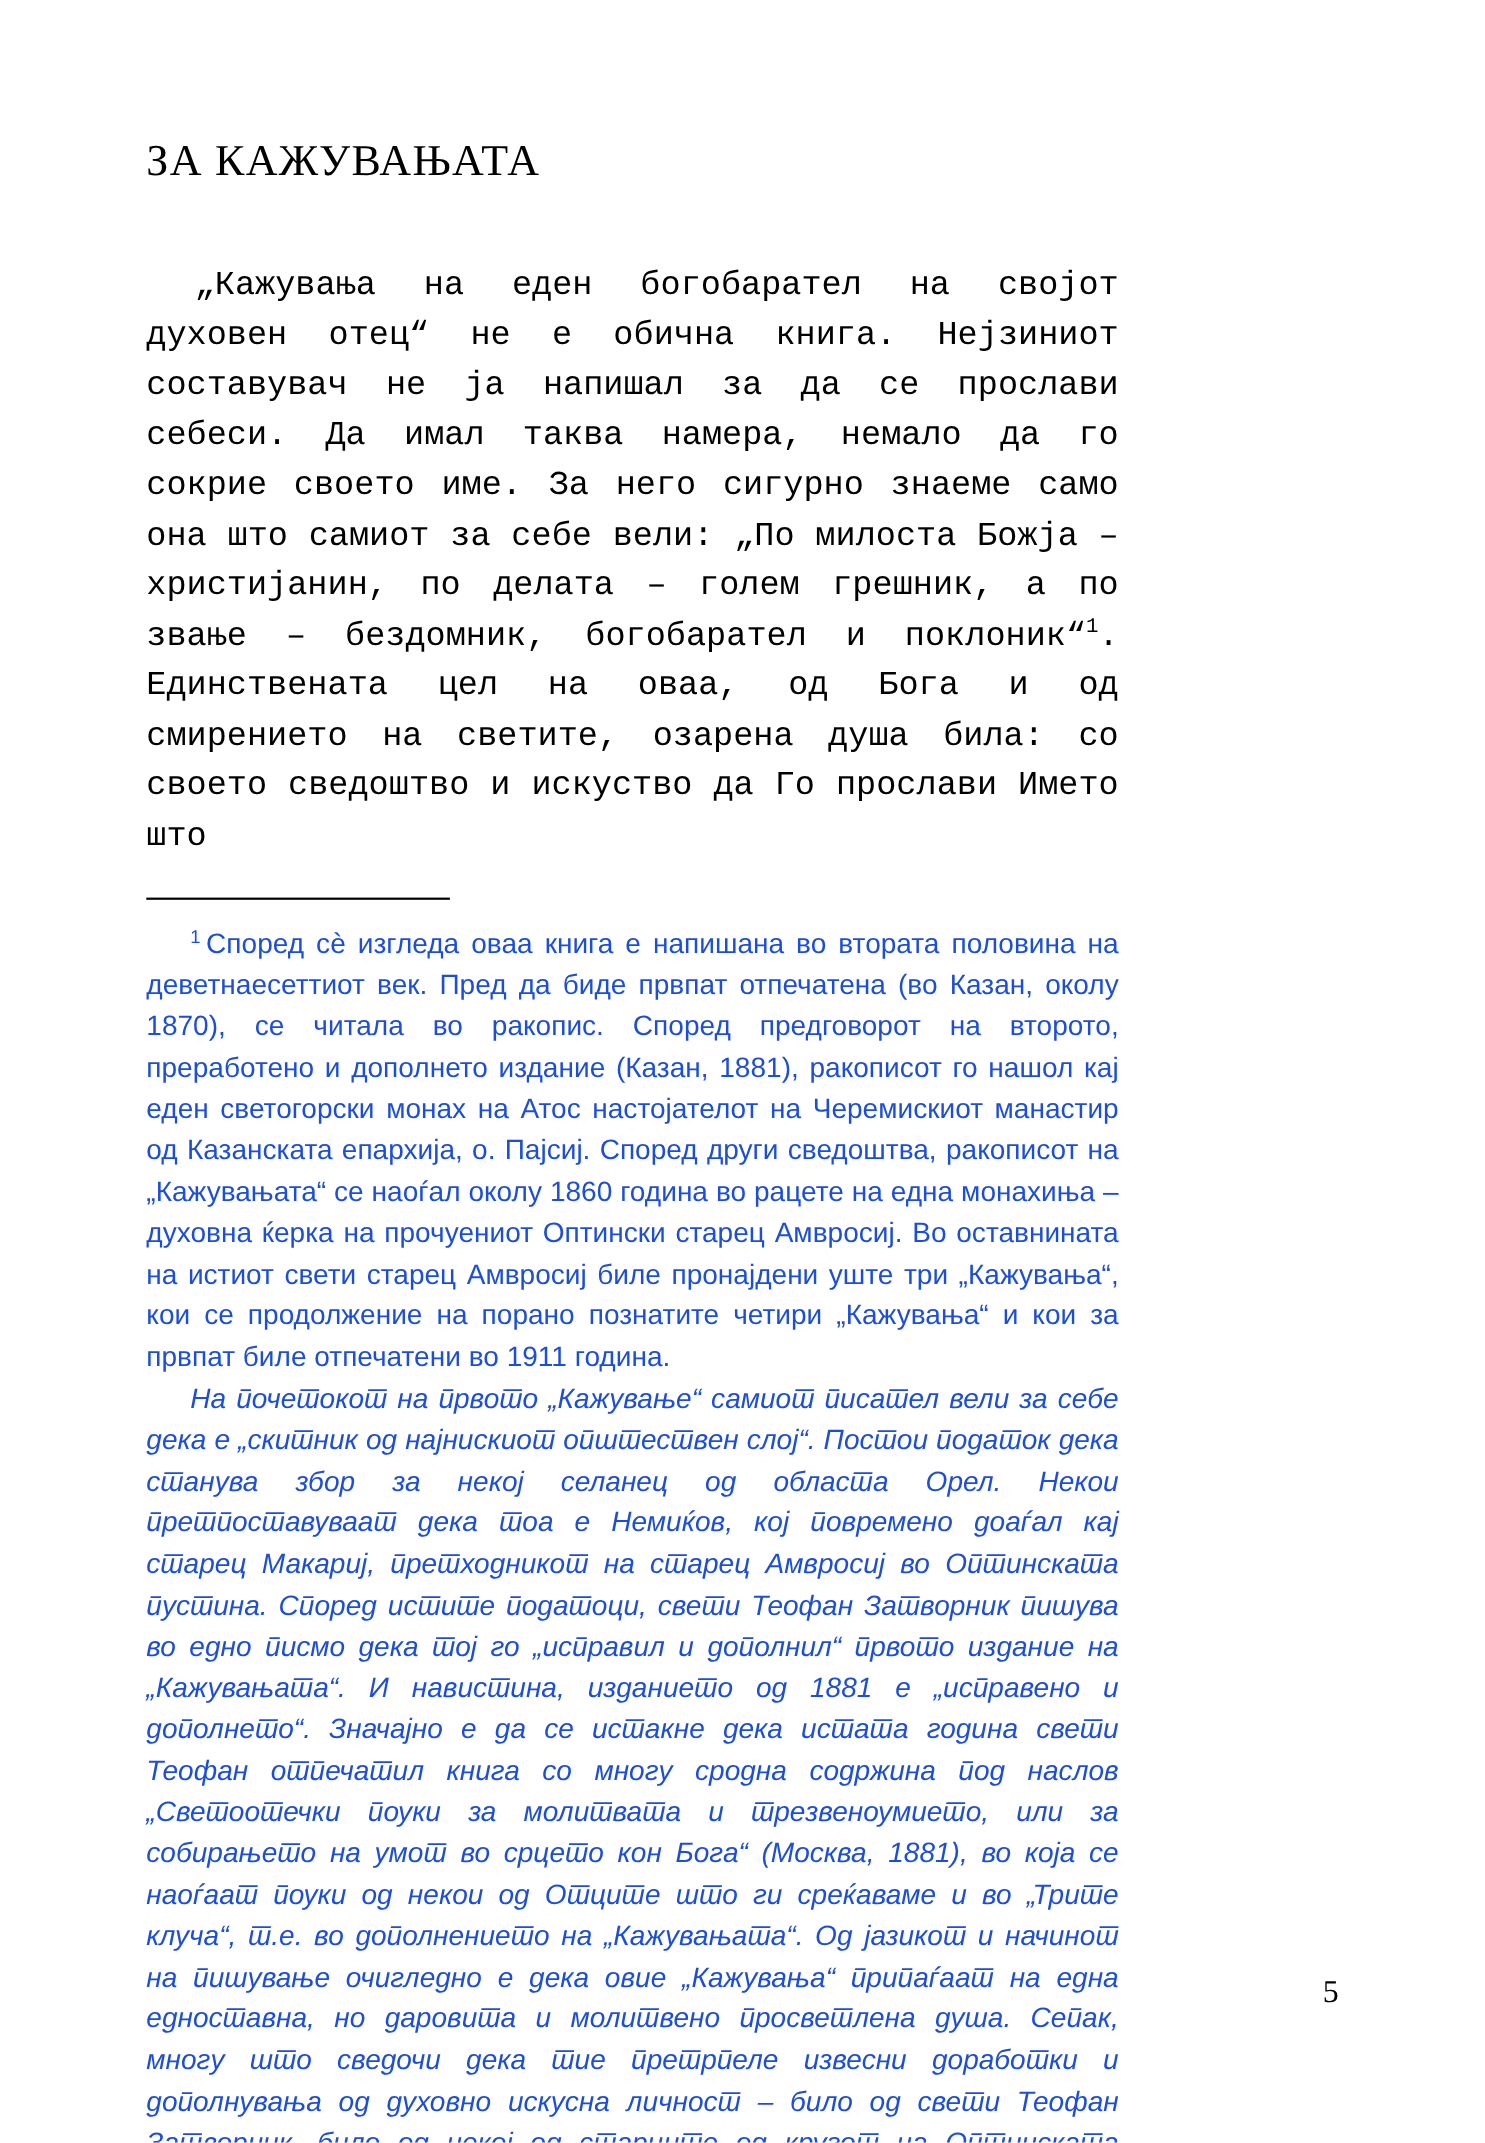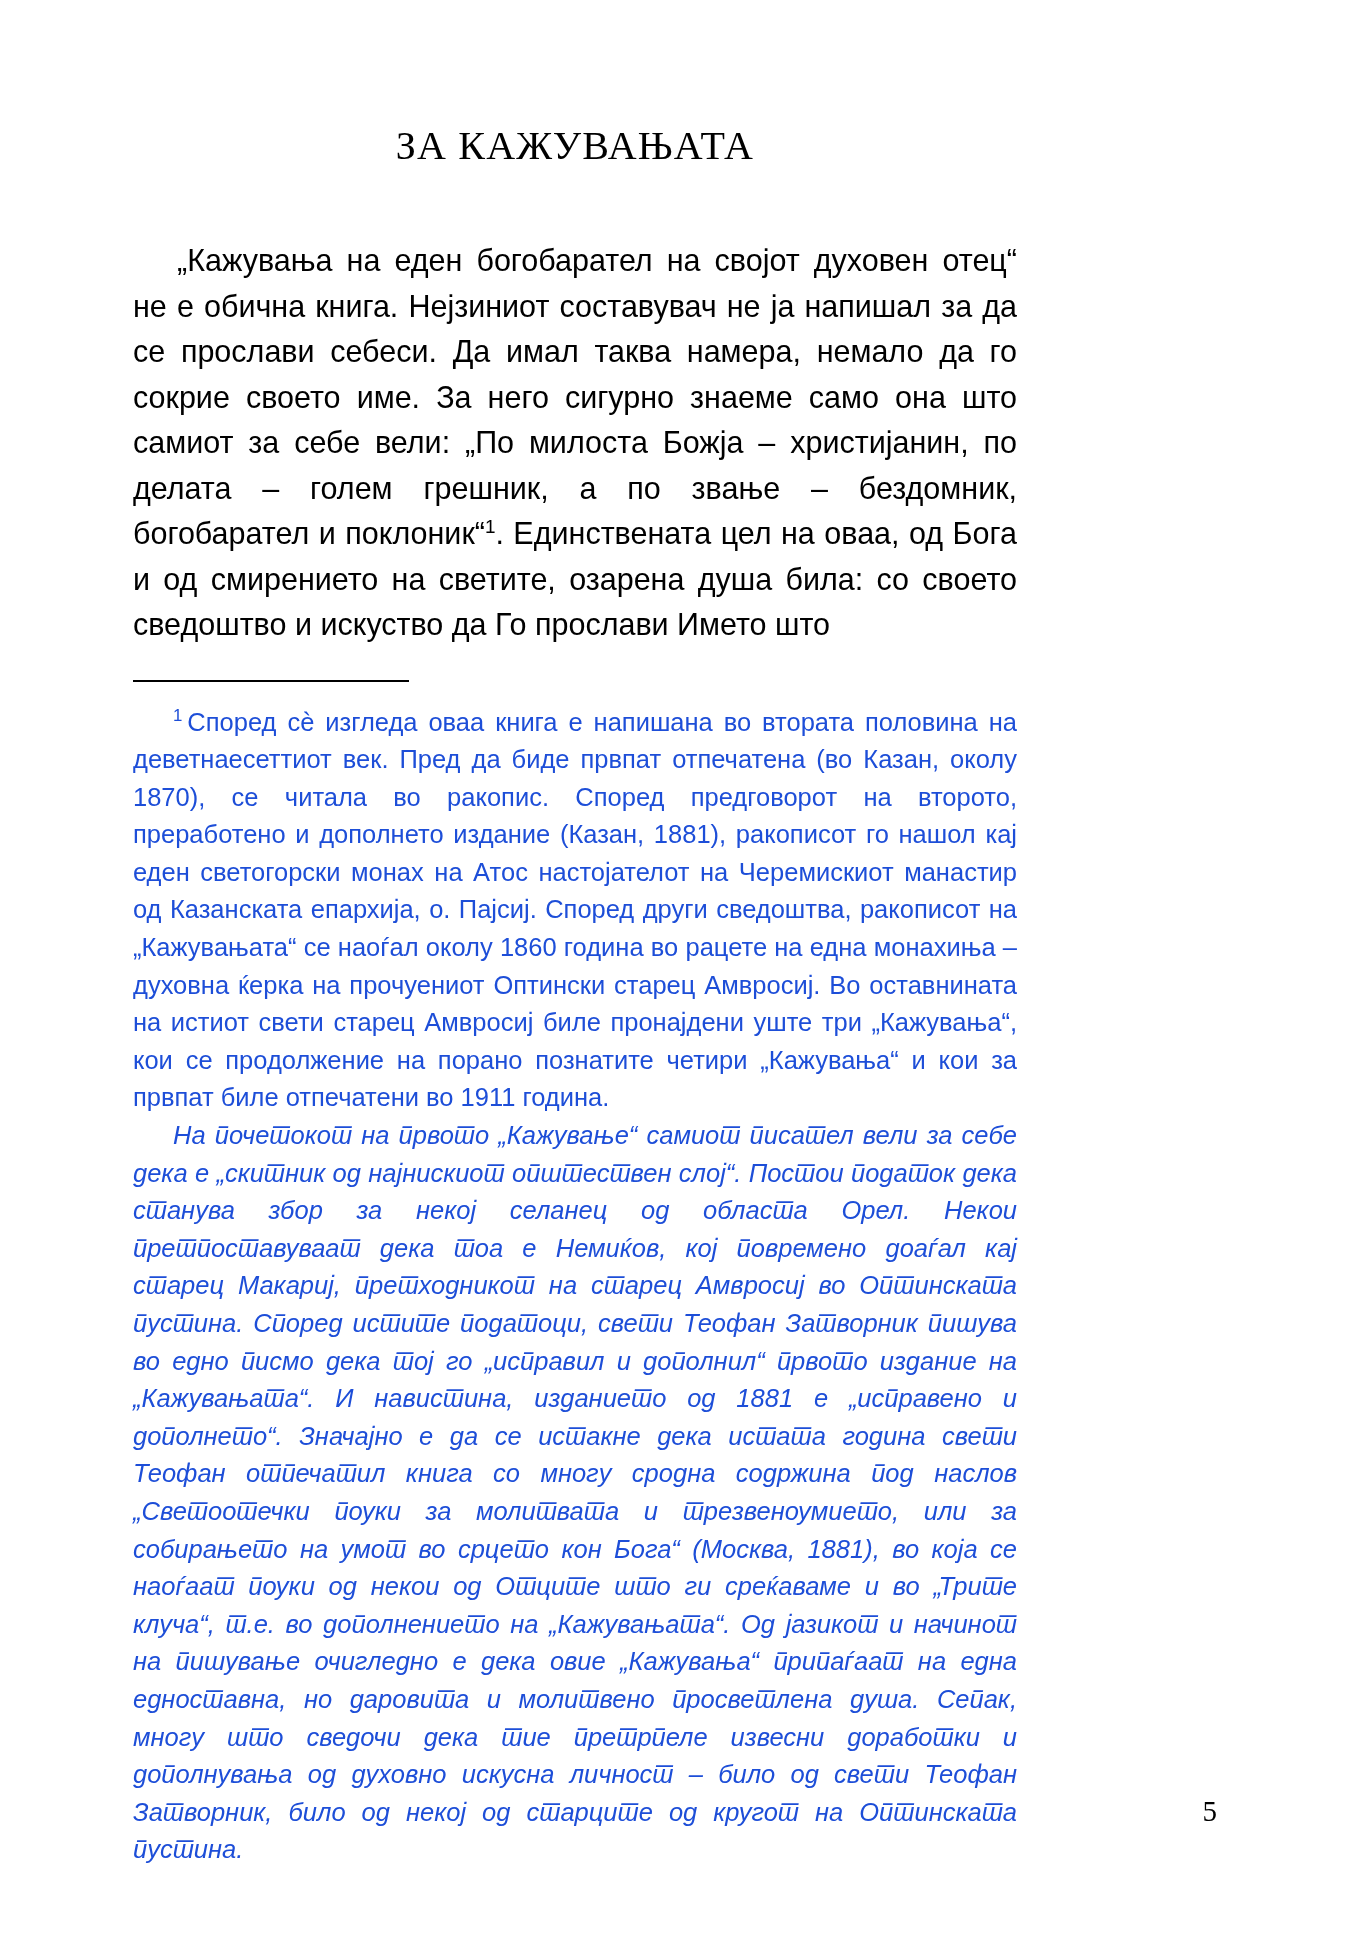--- a/index.html
+++ b/index.html
@@ -24,33 +24,32 @@
     left: 133px;
     top: 0;
     width: 884px;
   }
 
   .page-title {
     font-family: "Liberation Serif", "DejaVu Serif", serif;
     font-size: 40px;
     font-weight: normal;
     letter-spacing: 1.2px;
-    text-align: center;
     color: #000000;
     margin: 0;
     padding-top: 122px;
     line-height: 1.2;
   }
 
   .body-block {
     margin-top: 68px;
   }
 
   .body-par {
-    font-family: Liberation Sans, sans-serif;
+    font-family: Liberation Mono, monospace;
     font-size: 30.5px;
     line-height: 45.5px;
     text-align: justify;
     text-indent: 44px;
     color: #000000;
     margin: 0;
     hyphens: manual;
   }
 
   .body-par sup {

